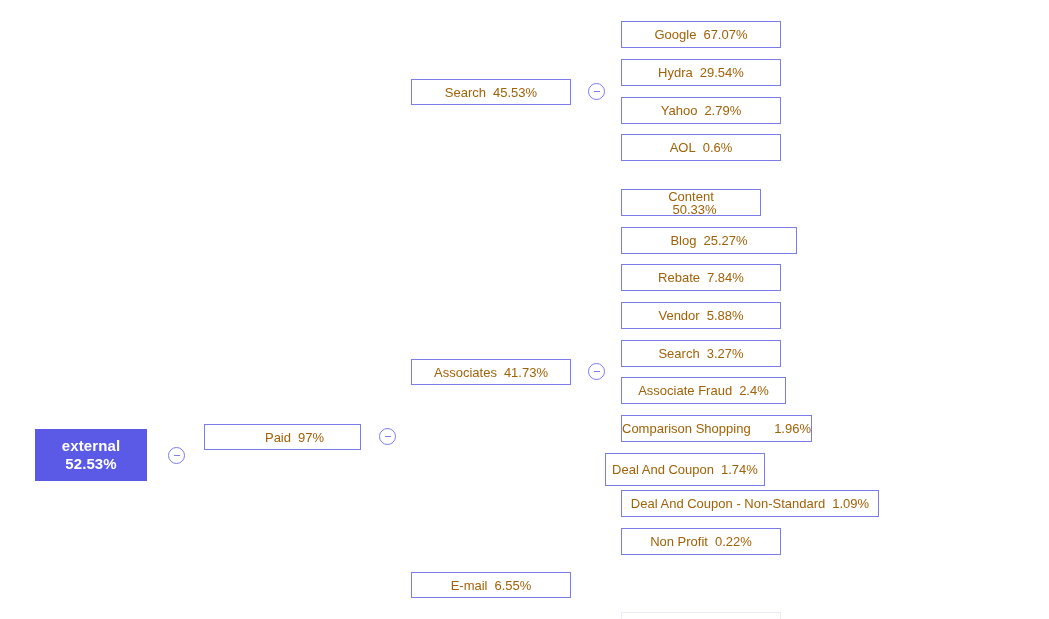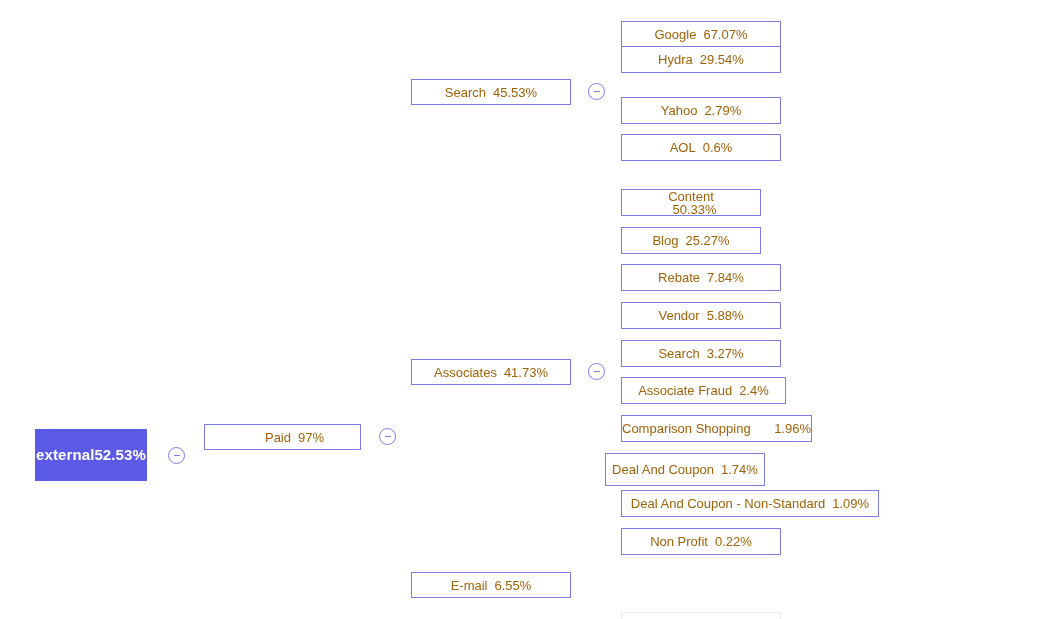--- a/index.html
+++ b/index.html
@@ -21,21 +21,21 @@
   
   .root-node {
     position: absolute;
     box-sizing: border-box;
     background: #5a5ae6;
     color: #ffffff;
     font-weight: bold;
     font-size: 15px;
     line-height: 18px;
     display: flex;
-    flex-direction: row;
+    flex-direction: column;
     align-items: center;
     justify-content: center;
     text-align: center;
     letter-spacing: 0.1px;
   }
   .root-node .root-label { display: block; }
   .root-node .root-value { display: block; }
 
   
   .node {
@@ -124,38 +124,38 @@
 
   <div class="node" style="left:411px; top:572px; width:160px; height:26px;">
     <span class="n-label">E-mail</span>
     <span class="n-value">6.55%</span>
   </div>
 
   <div class="node" style="left:621px; top:21px; width:160px; height:27px;">
     <span class="n-label">Google</span>
     <span class="n-value">67.07%</span>
   </div>
-  <div class="node" style="left:621px; top:46px; width:160px; height:27px;">
+  <div class="node" style="left:621px; top:59px; width:160px; height:27px;">
     <span class="n-label">Hydra</span>
     <span class="n-value">29.54%</span>
   </div>
   <div class="node" style="left:621px; top:97px; width:160px; height:27px;">
     <span class="n-label">Yahoo</span>
     <span class="n-value">2.79%</span>
   </div>
   <div class="node" style="left:621px; top:134px; width:160px; height:27px;">
     <span class="n-label">AOL</span>
     <span class="n-value">0.6%</span>
   </div>
 
   <div class="node" style="left:621px; top:189px; width:140px; height:27px;flex-direction:column;">
     <span class="n-label">Content</span>
     <span class="n-value">50.33%</span>
   </div>
-  <div class="node" style="left:621px; top:227px; width:140px; height:27px;">
+  <div class="node" style="left:621px; top:227px; width:176px; height:27px;">
     <span class="n-label">Blog</span>
     <span class="n-value">25.27%</span>
   </div>
   <div class="node" style="left:621px; top:264px; width:160px; height:27px;">
     <span class="n-label">Rebate</span>
     <span class="n-value">7.84%</span>
   </div>
   <div class="node" style="left:621px; top:302px; width:160px; height:27px;">
     <span class="n-label">Vendor</span>
     <span class="n-value">5.88%</span>

